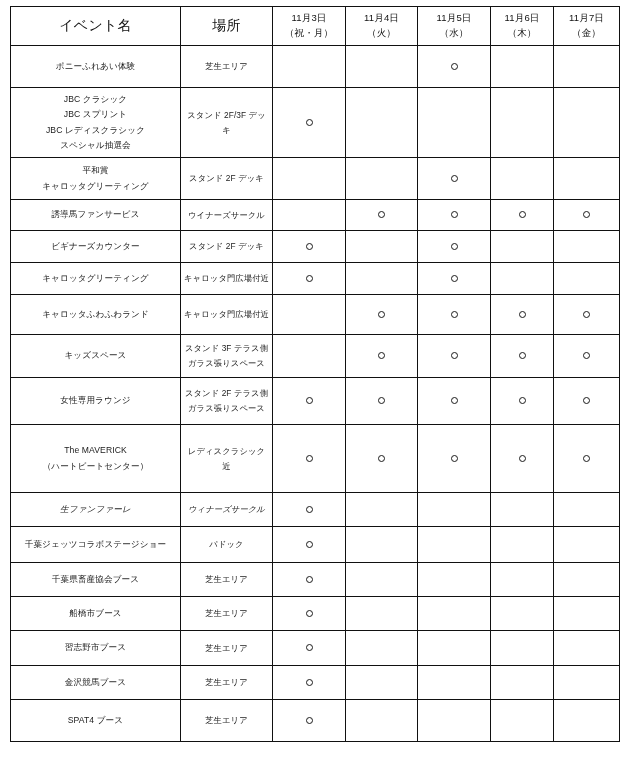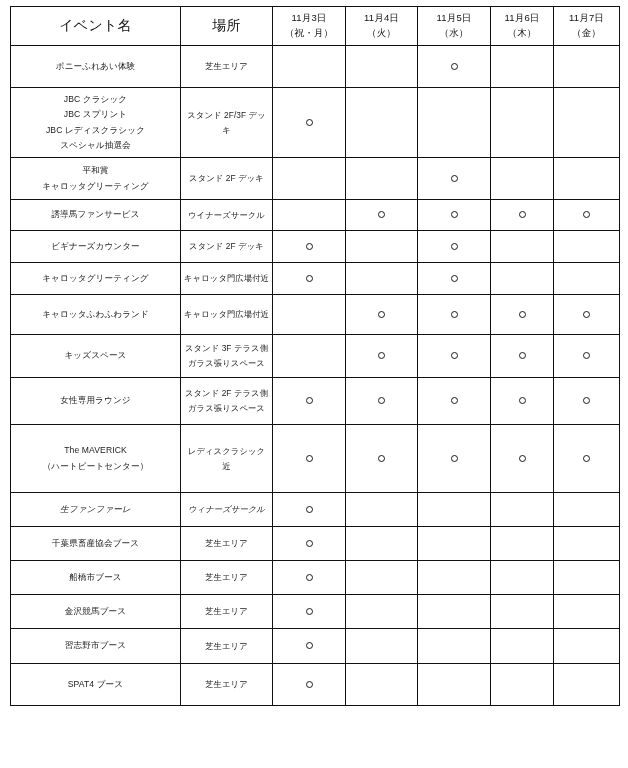--- a/index.html
+++ b/index.html
@@ -267,20 +267,33 @@
           </td>
           <td class="pl">
             <span class="pl-line">ウィナーズサークル</span>
           </td>
           <td class="mark"><span class="mark-dot"></span></td>
           <td class="mark"><span class="blank"></span></td>
           <td class="mark"><span class="blank"></span></td>
           <td class="mark"><span class="blank"></span></td>
           <td class="mark"><span class="blank"></span></td>
         </tr>
+        <tr style="height: 36px;">
+          <td class="ev">
+            <span class="ev-line">千葉ジェッツコラボステージショー</span>
+          </td>
+          <td class="pl">
+            <span class="pl-line">パドック</span>
+          </td>
+          <td class="mark"><span class="mark-dot"></span></td>
+          <td class="mark"><span class="blank"></span></td>
+          <td class="mark"><span class="blank"></span></td>
+          <td class="mark"><span class="blank"></span></td>
+          <td class="mark"><span class="blank"></span></td>
+        </tr>
         <tr style="height: 34px;">
           <td class="ev">
             <span class="ev-line">千葉県畜産協会ブース</span>
           </td>
           <td class="pl">
             <span class="pl-line">芝生エリア</span>
           </td>
           <td class="mark"><span class="mark-dot"></span></td>
           <td class="mark"><span class="blank"></span></td>
           <td class="mark"><span class="blank"></span></td>
@@ -293,36 +306,36 @@
           </td>
           <td class="pl">
             <span class="pl-line">芝生エリア</span>
           </td>
           <td class="mark"><span class="mark-dot"></span></td>
           <td class="mark"><span class="blank"></span></td>
           <td class="mark"><span class="blank"></span></td>
           <td class="mark"><span class="blank"></span></td>
           <td class="mark"><span class="blank"></span></td>
         </tr>
+        <tr style="height: 35px;">
+          <td class="ev">
+            <span class="ev-line">習志野市ブース</span>
+          </td>
+          <td class="pl">
+            <span class="pl-line">芝生エリア</span>
+          </td>
+          <td class="mark"><span class="mark-dot"></span></td>
+          <td class="mark"><span class="blank"></span></td>
+          <td class="mark"><span class="blank"></span></td>
+          <td class="mark"><span class="blank"></span></td>
+          <td class="mark"><span class="blank"></span></td>
+        </tr>
         <tr style="height: 34px;">
           <td class="ev">
             <span class="ev-line">金沢競馬ブース</span>
-          </td>
-          <td class="pl">
-            <span class="pl-line">芝生エリア</span>
-          </td>
-          <td class="mark"><span class="mark-dot"></span></td>
-          <td class="mark"><span class="blank"></span></td>
-          <td class="mark"><span class="blank"></span></td>
-          <td class="mark"><span class="blank"></span></td>
-          <td class="mark"><span class="blank"></span></td>
-        </tr>
-        <tr style="height: 35px;">
-          <td class="ev">
-            <span class="ev-line">習志野市ブース</span>
           </td>
           <td class="pl">
             <span class="pl-line">芝生エリア</span>
           </td>
           <td class="mark"><span class="mark-dot"></span></td>
           <td class="mark"><span class="blank"></span></td>
           <td class="mark"><span class="blank"></span></td>
           <td class="mark"><span class="blank"></span></td>
           <td class="mark"><span class="blank"></span></td>
         </tr>

